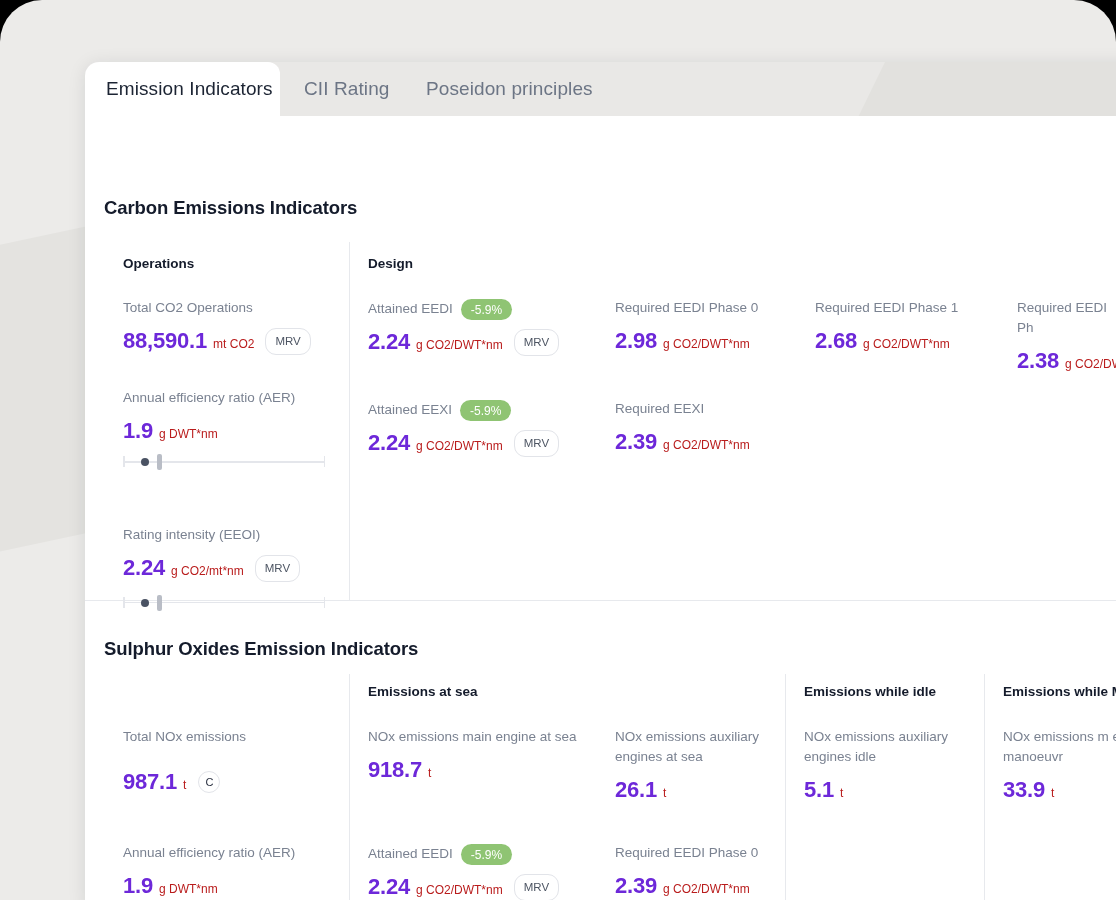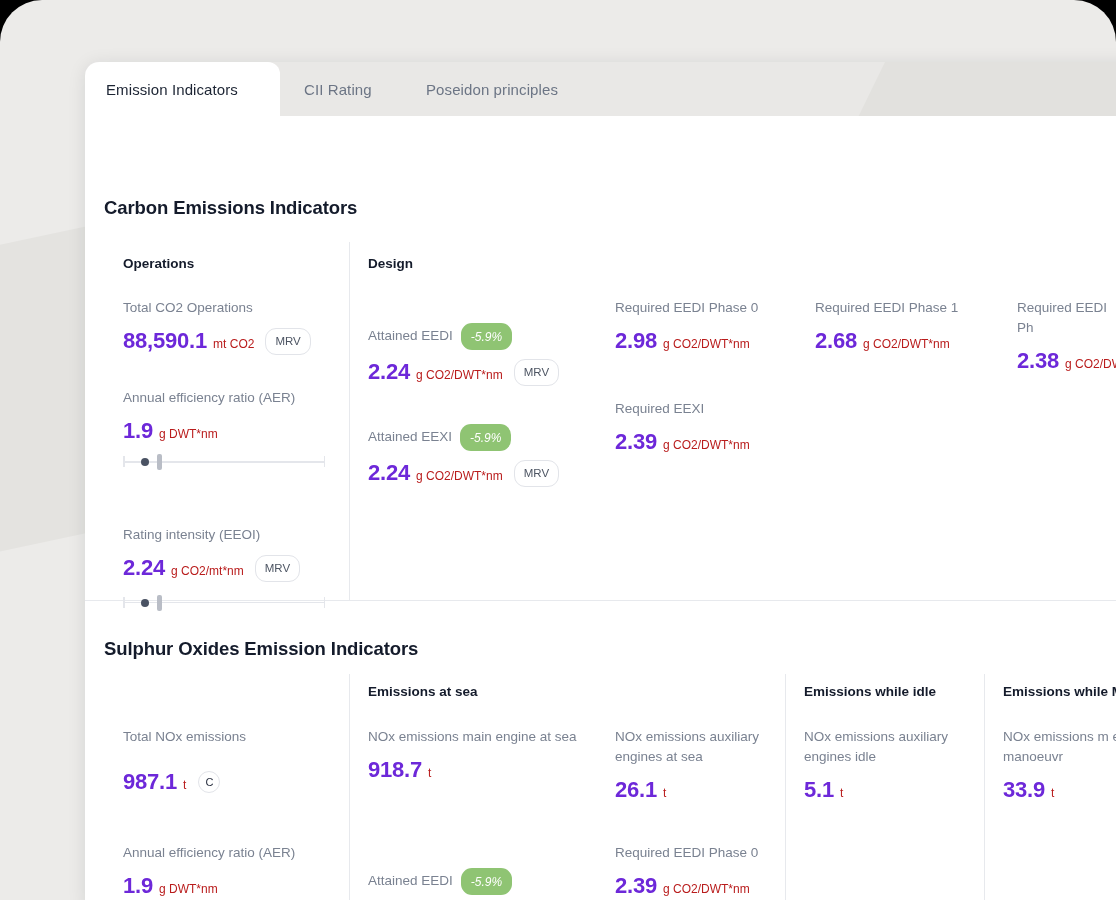--- a/index.html
+++ b/index.html
@@ -36,21 +36,21 @@
     border-top-left-radius:14px;
     box-shadow:0 2px 18px rgba(20,25,40,.10);
     overflow:hidden;
   }
 
   
   .tabs{ position:relative; height:54px; }
   .tab{
     position:absolute; top:0; height:54px;
     display:flex; align-items:center;
-    font-size:15px; color:#6c7585; letter-spacing:.1px;
+    font-size:19px; color:#6c7585; letter-spacing:.1px;
     padding:0 2px; cursor:pointer; background:transparent;
     border:none; font-family:inherit; white-space:nowrap;
   }
   .tab.active{ color:#1c2433; font-weight:400; }
   .tab-t0{ left:19px; }
   .tab-t1{ left:217px; }
   .tab-t2{ left:339px; }
 
   .tabs-underlay{
     position:absolute; left:0; top:0; width:1060px; height:54px;
@@ -99,26 +99,26 @@
   }
   .pill-c{
     display:inline-flex; align-items:center; justify-content:center;
     width:22px; height:22px; margin-left:6px;
     border:1px solid #e2e4e9; border-radius:50%;
     font-size:11px; color:#2a3040; background:#fff;
     position:relative; top:-3px; cursor:pointer;
   }
   .badge-green{
     display:inline-flex; align-items:center; justify-content:center;
-    height:27px; padding:0 10px; margin-left:8px;
+    height:21px; padding:0 10px; margin-left:8px;
     border-radius:11px; background:#8fc473; color:#fff;
     font-size:12px; font-weight:500;
-    position:relative; top:1px;font-style:italic;
-  }
-  .label-row{ display:flex; align-items:center; white-space:nowrap;margin-top:24px; }
+    position:relative; top:1px;
+  }
+  .label-row{ display:flex; align-items:center; white-space:nowrap; }
 
   
   .slider{ position:relative; width:202px; height:18px; margin-top:9px; cursor:pointer; }
   .slider-track{
     position:absolute; left:0; top:8px; width:202px; height:1.5px; background:#e4e6eb;
   }
   .slider-cap{ position:absolute; top:3px; width:1.5px; height:11px; background:#e4e6eb; }
   .slider-cap.l{ left:0; }
   .slider-cap.r{ right:0; }
   .slider-dot{

